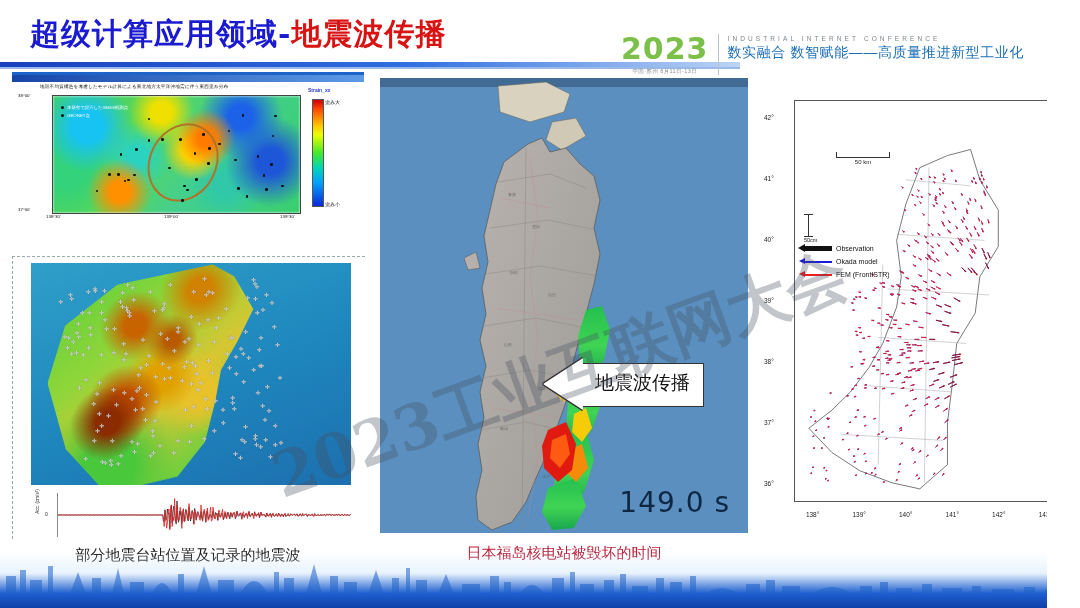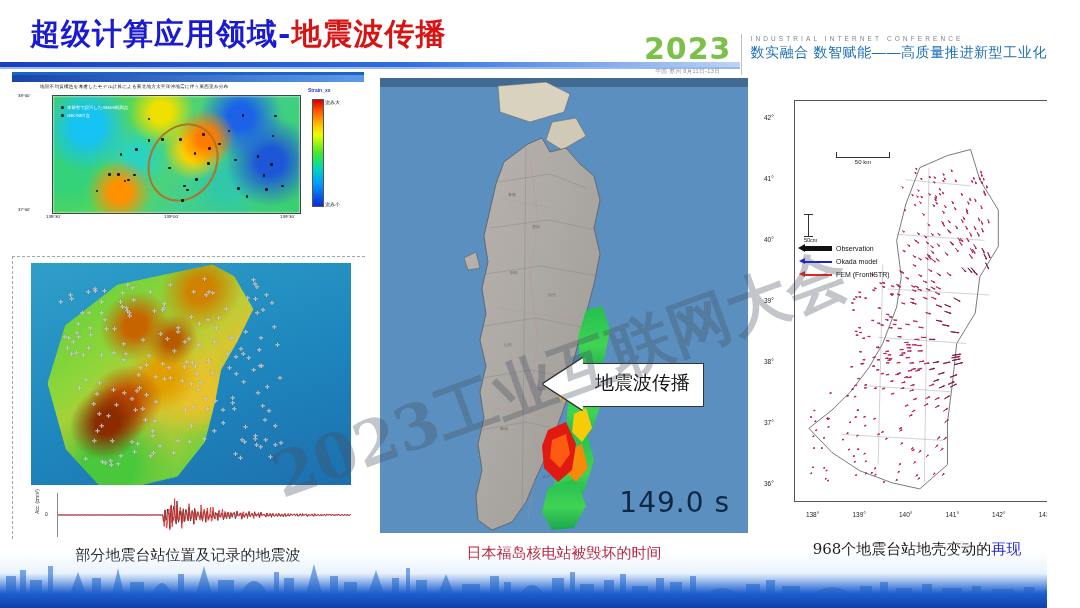--- a/index.html
+++ b/index.html
@@ -12,21 +12,21 @@
     font-family:"DejaVu Serif","Liberation Serif",serif;
     font-weight:bold;font-size:30px;letter-spacing:1px;white-space:nowrap;
   }
   .title .t-blue{color:#1a1ad0;}
   .title .t-red{color:#d71313;}
   .title-rule{position:absolute;left:0;top:62px;width:740px;height:5px;
     background:linear-gradient(90deg,#1a3fbf 0%,#2f6fe0 55%,#bcd4f5 100%);}
   .title-rule2{position:absolute;left:0;top:67px;width:740px;height:2px;background:#9bb9e8;}
 
   
-  .logo{position:absolute;right:0;top:34px;display:flex;align-items:flex-start;}
+  .logo{position:absolute;right:23px;top:34px;display:flex;align-items:flex-start;}
   .logo-2023{display:flex;flex-direction:column;align-items:center;padding-right:9px;}
   .logo-2023 .num{font-size:30px;font-weight:bold;color:#7cc04a;letter-spacing:1px;line-height:30px;
      font-family:"DejaVu Sans","Liberation Sans",sans-serif;}
   .logo-2023 .sub{font-size:5.5px;color:#8a8f94;letter-spacing:.4px;margin-top:4px;
      border-top:0;white-space:nowrap;}
   .logo-div{width:1px;background:#bcc3c8;align-self:stretch;margin-right:9px;}
   .logo-r{display:flex;flex-direction:column;}
   .logo-cn{font-size:20px;font-weight:bold;color:#1460aa;letter-spacing:7px;line-height:22px;
      font-family:"DejaVu Sans","Liberation Sans",sans-serif;}
   .logo-en{font-size:6.5px;color:#7f868c;letter-spacing:3.1px;margin-top:1px;white-space:nowrap;}
@@ -1963,23 +1963,20 @@
       <div class="row">
         <span class="sw ok"></span>
         <span>Okada model</span>
       </div>
       <div class="row">
         <span class="sw fem"></span>
         <span>FEM (FrontISTR)</span>
       </div>
     </div>
   </div>
-  <div class="cap" id="cap-disp">
-    <span>968个地震台站地壳变动的</span><span class="hl">再现</span>
-  </div>
 
   <div id="wm">2023工业互联网大会</div>
 
   <div id="skyline">
     <div class="grad"></div>
     <svg class="sil" viewBox="0 0 1080 34" preserveAspectRatio="none">
       <g fill="#1f63c8">
         <rect x="6" y="16" width="10" height="18"></rect>
           <rect x="20" y="10" width="6" height="24"></rect>
         <rect x="30" y="20" width="12" height="14"></rect>

